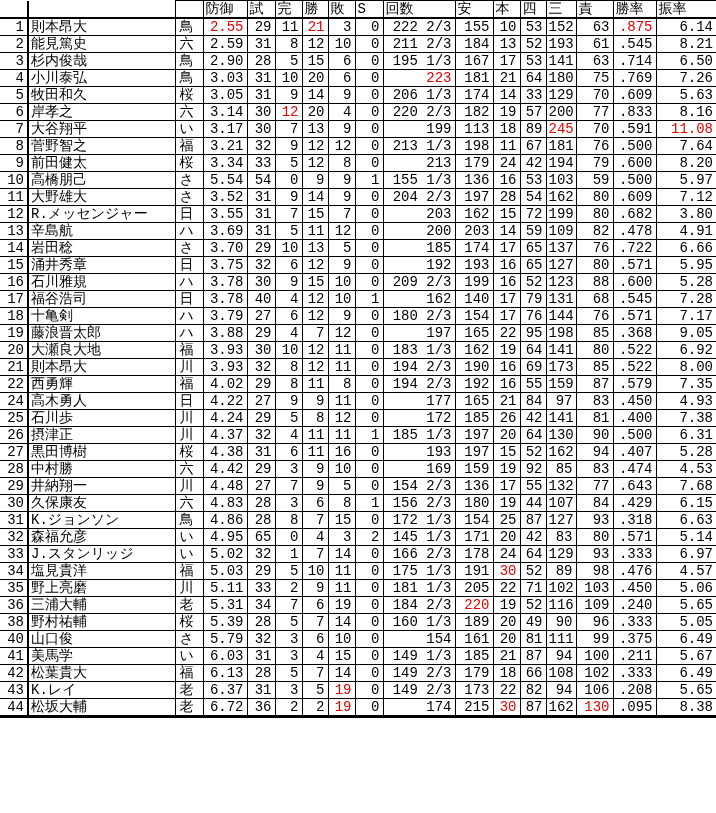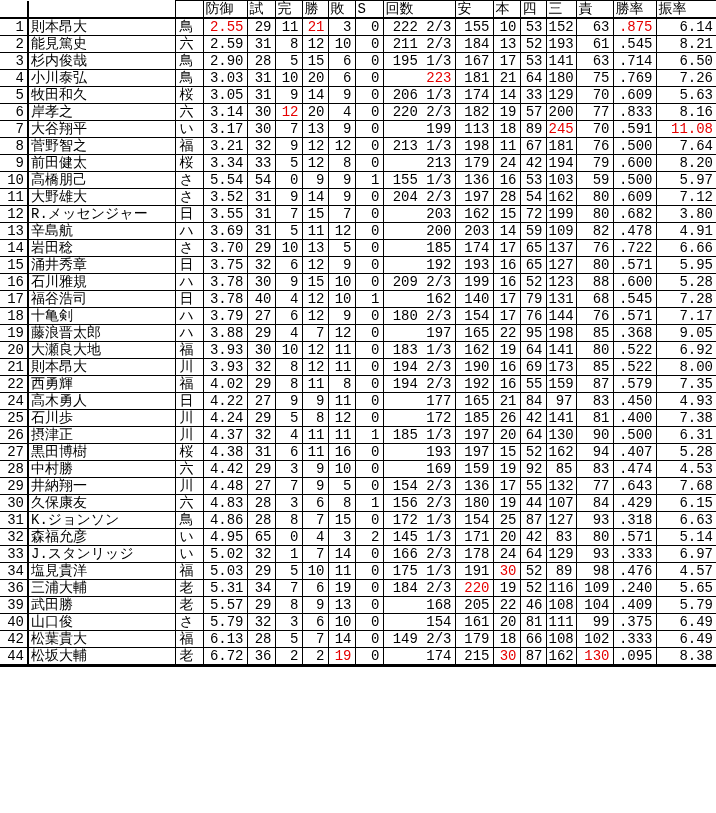--- a/index.html
+++ b/index.html
@@ -728,56 +728,75 @@
         <td class="col-ip" data-name="cell-ip">175 1/3</td>
         <td class="col-h" data-name="cell-h">191</td>
         <td class="col-hr red" data-name="cell-hr">30</td>
         <td class="col-bb" data-name="cell-bb">52</td>
         <td class="col-so" data-name="cell-so">89</td>
         <td class="col-er" data-name="cell-er">98</td>
         <td class="col-wpct" data-name="cell-wpct">.476</td>
         <td class="col-krate" data-name="cell-krate">4.57</td>
       </tr>
       <tr data-name="table-row">
+        <td class="col-rank" data-name="cell-rank">35</td>
+        <td class="col-name" data-name="cell-name">野上亮磨</td>
+        <td class="col-team" data-name="cell-team">川</td>
+        <td class="col-era" data-name="cell-era">5.11</td>
+        <td class="col-g" data-name="cell-g">33</td>
+        <td class="col-cg" data-name="cell-cg">2</td>
+        <td class="col-w" data-name="cell-w">9</td>
+        <td class="col-l" data-name="cell-l">11</td>
+        <td class="col-sv" data-name="cell-sv">0</td>
+        <td class="col-ip" data-name="cell-ip">181 1/3</td>
+        <td class="col-h" data-name="cell-h">205</td>
+        <td class="col-hr" data-name="cell-hr">22</td>
+        <td class="col-bb" data-name="cell-bb">71</td>
+        <td class="col-so" data-name="cell-so">102</td>
+        <td class="col-er" data-name="cell-er">103</td>
+        <td class="col-wpct" data-name="cell-wpct">.450</td>
+        <td class="col-krate" data-name="cell-krate">5.06</td>
+      </tr>
+      <tr data-name="table-row">
         <td class="col-rank" data-name="cell-rank">36</td>
         <td class="col-name" data-name="cell-name">三浦大輔</td>
         <td class="col-team" data-name="cell-team">老</td>
         <td class="col-era" data-name="cell-era">5.31</td>
         <td class="col-g" data-name="cell-g">34</td>
         <td class="col-cg" data-name="cell-cg">7</td>
         <td class="col-w" data-name="cell-w">6</td>
         <td class="col-l" data-name="cell-l">19</td>
         <td class="col-sv" data-name="cell-sv">0</td>
         <td class="col-ip" data-name="cell-ip">184 2/3</td>
         <td class="col-h red" data-name="cell-h">220</td>
         <td class="col-hr" data-name="cell-hr">19</td>
         <td class="col-bb" data-name="cell-bb">52</td>
         <td class="col-so" data-name="cell-so">116</td>
         <td class="col-er" data-name="cell-er">109</td>
         <td class="col-wpct" data-name="cell-wpct">.240</td>
         <td class="col-krate" data-name="cell-krate">5.65</td>
       </tr>
       <tr data-name="table-row">
-        <td class="col-rank" data-name="cell-rank">39</td>
-        <td class="col-name" data-name="cell-name">武田勝</td>
-        <td class="col-team" data-name="cell-team">老</td>
-        <td class="col-era" data-name="cell-era">5.57</td>
-        <td class="col-g" data-name="cell-g">29</td>
-        <td class="col-cg" data-name="cell-cg">8</td>
-        <td class="col-w" data-name="cell-w">9</td>
-        <td class="col-l" data-name="cell-l">13</td>
-        <td class="col-sv" data-name="cell-sv">0</td>
-        <td class="col-ip" data-name="cell-ip">168</td>
-        <td class="col-h" data-name="cell-h">205</td>
-        <td class="col-hr" data-name="cell-hr">22</td>
-        <td class="col-bb" data-name="cell-bb">46</td>
-        <td class="col-so" data-name="cell-so">108</td>
-        <td class="col-er" data-name="cell-er">104</td>
-        <td class="col-wpct" data-name="cell-wpct">.409</td>
-        <td class="col-krate" data-name="cell-krate">5.79</td>
+        <td class="col-rank" data-name="cell-rank">38</td>
+        <td class="col-name" data-name="cell-name">野村祐輔</td>
+        <td class="col-team" data-name="cell-team">桜</td>
+        <td class="col-era" data-name="cell-era">5.39</td>
+        <td class="col-g" data-name="cell-g">28</td>
+        <td class="col-cg" data-name="cell-cg">5</td>
+        <td class="col-w" data-name="cell-w">7</td>
+        <td class="col-l" data-name="cell-l">14</td>
+        <td class="col-sv" data-name="cell-sv">0</td>
+        <td class="col-ip" data-name="cell-ip">160 1/3</td>
+        <td class="col-h" data-name="cell-h">189</td>
+        <td class="col-hr" data-name="cell-hr">20</td>
+        <td class="col-bb" data-name="cell-bb">49</td>
+        <td class="col-so" data-name="cell-so">90</td>
+        <td class="col-er" data-name="cell-er">96</td>
+        <td class="col-wpct" data-name="cell-wpct">.333</td>
+        <td class="col-krate" data-name="cell-krate">5.05</td>
       </tr>
       <tr data-name="table-row">
         <td class="col-rank" data-name="cell-rank">40</td>
         <td class="col-name" data-name="cell-name">山口俊</td>
         <td class="col-team" data-name="cell-team">さ</td>
         <td class="col-era" data-name="cell-era">5.79</td>
         <td class="col-g" data-name="cell-g">32</td>
         <td class="col-cg" data-name="cell-cg">3</td>
         <td class="col-w" data-name="cell-w">6</td>
         <td class="col-l" data-name="cell-l">10</td>
@@ -785,39 +804,77 @@
         <td class="col-ip" data-name="cell-ip">154</td>
         <td class="col-h" data-name="cell-h">161</td>
         <td class="col-hr" data-name="cell-hr">20</td>
         <td class="col-bb" data-name="cell-bb">81</td>
         <td class="col-so" data-name="cell-so">111</td>
         <td class="col-er" data-name="cell-er">99</td>
         <td class="col-wpct" data-name="cell-wpct">.375</td>
         <td class="col-krate" data-name="cell-krate">6.49</td>
       </tr>
       <tr data-name="table-row">
+        <td class="col-rank" data-name="cell-rank">41</td>
+        <td class="col-name" data-name="cell-name">美馬学</td>
+        <td class="col-team" data-name="cell-team">い</td>
+        <td class="col-era" data-name="cell-era">6.03</td>
+        <td class="col-g" data-name="cell-g">31</td>
+        <td class="col-cg" data-name="cell-cg">3</td>
+        <td class="col-w" data-name="cell-w">4</td>
+        <td class="col-l" data-name="cell-l">15</td>
+        <td class="col-sv" data-name="cell-sv">0</td>
+        <td class="col-ip" data-name="cell-ip">149 1/3</td>
+        <td class="col-h" data-name="cell-h">185</td>
+        <td class="col-hr" data-name="cell-hr">21</td>
+        <td class="col-bb" data-name="cell-bb">87</td>
+        <td class="col-so" data-name="cell-so">94</td>
+        <td class="col-er" data-name="cell-er">100</td>
+        <td class="col-wpct" data-name="cell-wpct">.211</td>
+        <td class="col-krate" data-name="cell-krate">5.67</td>
+      </tr>
+      <tr data-name="table-row">
         <td class="col-rank" data-name="cell-rank">42</td>
         <td class="col-name" data-name="cell-name">松葉貴大</td>
         <td class="col-team" data-name="cell-team">福</td>
         <td class="col-era" data-name="cell-era">6.13</td>
         <td class="col-g" data-name="cell-g">28</td>
         <td class="col-cg" data-name="cell-cg">5</td>
         <td class="col-w" data-name="cell-w">7</td>
         <td class="col-l" data-name="cell-l">14</td>
         <td class="col-sv" data-name="cell-sv">0</td>
         <td class="col-ip" data-name="cell-ip">149 2/3</td>
         <td class="col-h" data-name="cell-h">179</td>
         <td class="col-hr" data-name="cell-hr">18</td>
         <td class="col-bb" data-name="cell-bb">66</td>
         <td class="col-so" data-name="cell-so">108</td>
         <td class="col-er" data-name="cell-er">102</td>
         <td class="col-wpct" data-name="cell-wpct">.333</td>
         <td class="col-krate" data-name="cell-krate">6.49</td>
       </tr>
       <tr data-name="table-row">
+        <td class="col-rank" data-name="cell-rank">43</td>
+        <td class="col-name" data-name="cell-name">K.レイ</td>
+        <td class="col-team" data-name="cell-team">老</td>
+        <td class="col-era" data-name="cell-era">6.37</td>
+        <td class="col-g" data-name="cell-g">31</td>
+        <td class="col-cg" data-name="cell-cg">3</td>
+        <td class="col-w" data-name="cell-w">5</td>
+        <td class="col-l red" data-name="cell-l">19</td>
+        <td class="col-sv" data-name="cell-sv">0</td>
+        <td class="col-ip" data-name="cell-ip">149 2/3</td>
+        <td class="col-h" data-name="cell-h">173</td>
+        <td class="col-hr" data-name="cell-hr">22</td>
+        <td class="col-bb" data-name="cell-bb">82</td>
+        <td class="col-so" data-name="cell-so">94</td>
+        <td class="col-er" data-name="cell-er">106</td>
+        <td class="col-wpct" data-name="cell-wpct">.208</td>
+        <td class="col-krate" data-name="cell-krate">5.65</td>
+      </tr>
+      <tr data-name="table-row">
         <td class="col-rank" data-name="cell-rank">44</td>
         <td class="col-name" data-name="cell-name">松坂大輔</td>
         <td class="col-team" data-name="cell-team">老</td>
         <td class="col-era" data-name="cell-era">6.72</td>
         <td class="col-g" data-name="cell-g">36</td>
         <td class="col-cg" data-name="cell-cg">2</td>
         <td class="col-w" data-name="cell-w">2</td>
         <td class="col-l red" data-name="cell-l">19</td>
         <td class="col-sv" data-name="cell-sv">0</td>
         <td class="col-ip" data-name="cell-ip">174</td>

